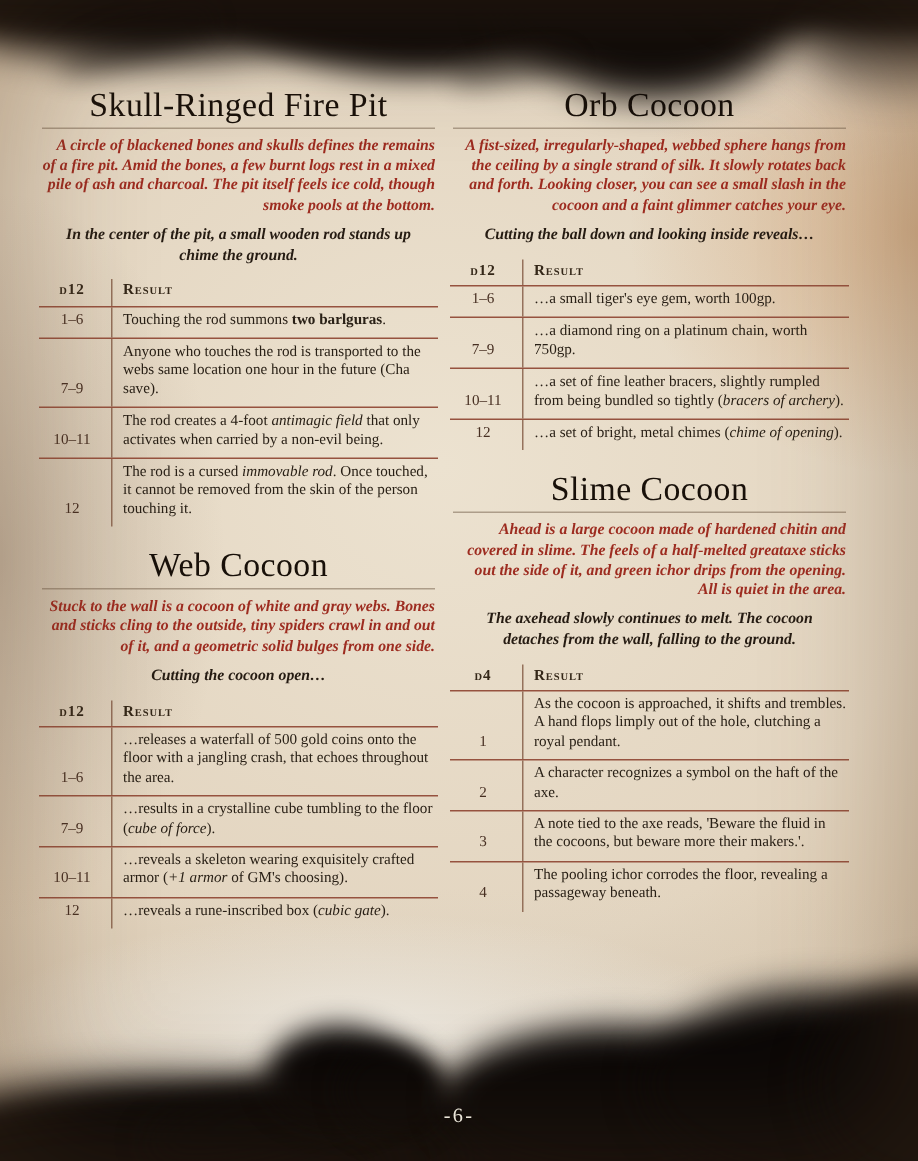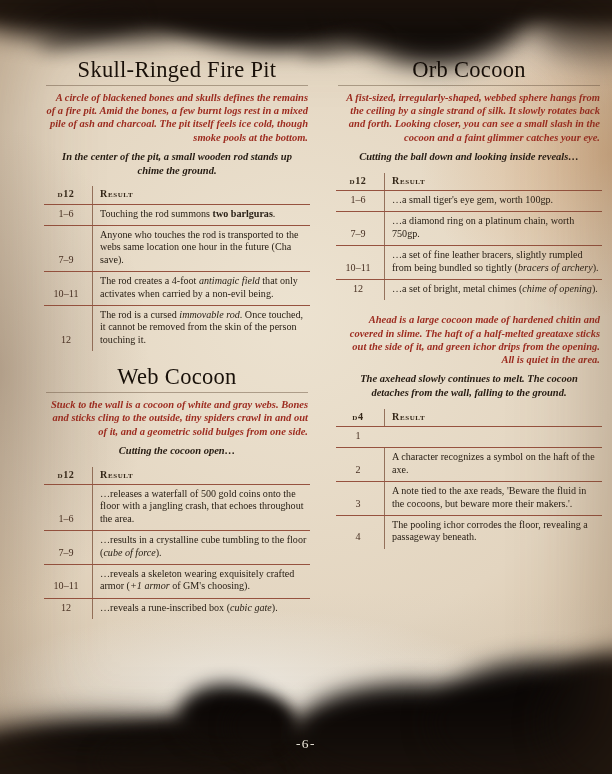--- a/index.html
+++ b/index.html
@@ -20,22 +20,22 @@
     position:absolute;left:0;right:0;bottom:30px;height:190px;z-index:1;pointer-events:none;
     background:
       radial-gradient(ellipse 55% 55% at 40% 72%, rgba(238,234,226,.95), rgba(238,234,226,0) 78%),
       radial-gradient(ellipse 45% 45% at 78% 80%, rgba(226,220,210,.55), rgba(226,220,210,0) 75%),
       linear-gradient(to top, rgba(205,198,186,.5), rgba(205,198,186,0) 80%);
   }
   .vignette{position:absolute;inset:0;z-index:4;pointer-events:none;
     box-shadow:inset 0 0 85px 18px rgba(96,66,40,.30);}
   
   .content{
-    position:absolute;top:57px;left:44px;width:558px;z-index:3;
-    display:grid;grid-template-columns:266px 266px;column-gap:26px;
+    position:absolute;top:57px;left:26px;width:558px;z-index:3;
+    display:grid;grid-template-columns:266px 266px;column-gap:8px;
   }
   .sect + .sect{margin-top:4px;}
   .stitle{
     font-size:22.5px;font-weight:400;text-align:center;letter-spacing:.3px;
     color:var(--heading,#181009);margin:0 2px 3px;padding-bottom:2px;
     border-bottom:1px solid rgba(122,102,82,.55);
   }
   .flavor{
     margin:5px 2px 6px;text-align:right;
     font-style:italic;font-weight:700;font-size:10.5px;line-height:1.26;
@@ -170,29 +170,31 @@
               <div class="tres"><span>…a set of fine leather bracers, slightly rumpled from being bundled so tightly (</span><span class="i">bracers of archery</span><span>).</span></div>
             </div>
             <div class="trow">
               <div class="tdie">12</div>
               <div class="tres"><span>…a set of bright, metal chimes (</span><span class="i">chime of opening</span><span>).</span></div>
             </div>
           </div>
       </section>
 
       <section class="sect">
-        <p class="flavor">Ahead is a large cocoon made of hardened chitin and covered in slime. The haft of a half-melted greataxe sticks out the side of it, and green ichor drips from the opening. All is quiet in the area.</p>
+        <h2 class="stitle">Slime Cocoon</h2>
+        <p class="flavor">Ahead is a large cocoon made of hardened chitin and covered in slime. The feels of a half-melted greataxe sticks out the side of it, and green ichor drips from the opening. All is quiet in the area.</p>
         <p class="action">The axehead slowly continues to melt. The cocoon detaches from the wall, falling to the ground.</p>
         <div class="dtable">
           <div class="trow thead">
             <div class="tdie">d4</div>
             <div class="tres">Result</div>
           </div>
         <div class="trow">
               <div class="tdie">1</div>
+              <div class="tres"><span>As the cocoon is approached, it shifts and trembles. A hand flops limply out of the hole, clutching a royal pendant.</span></div>
             </div>
             <div class="trow">
               <div class="tdie">2</div>
               <div class="tres"><span>A character recognizes a symbol on the haft of the axe.</span></div>
             </div>
             <div class="trow">
               <div class="tdie">3</div>
               <div class="tres"><span>A note tied to the axe reads, 'Beware the fluid in the cocoons, but beware more their makers.'.</span></div>
             </div>
             <div class="trow">

